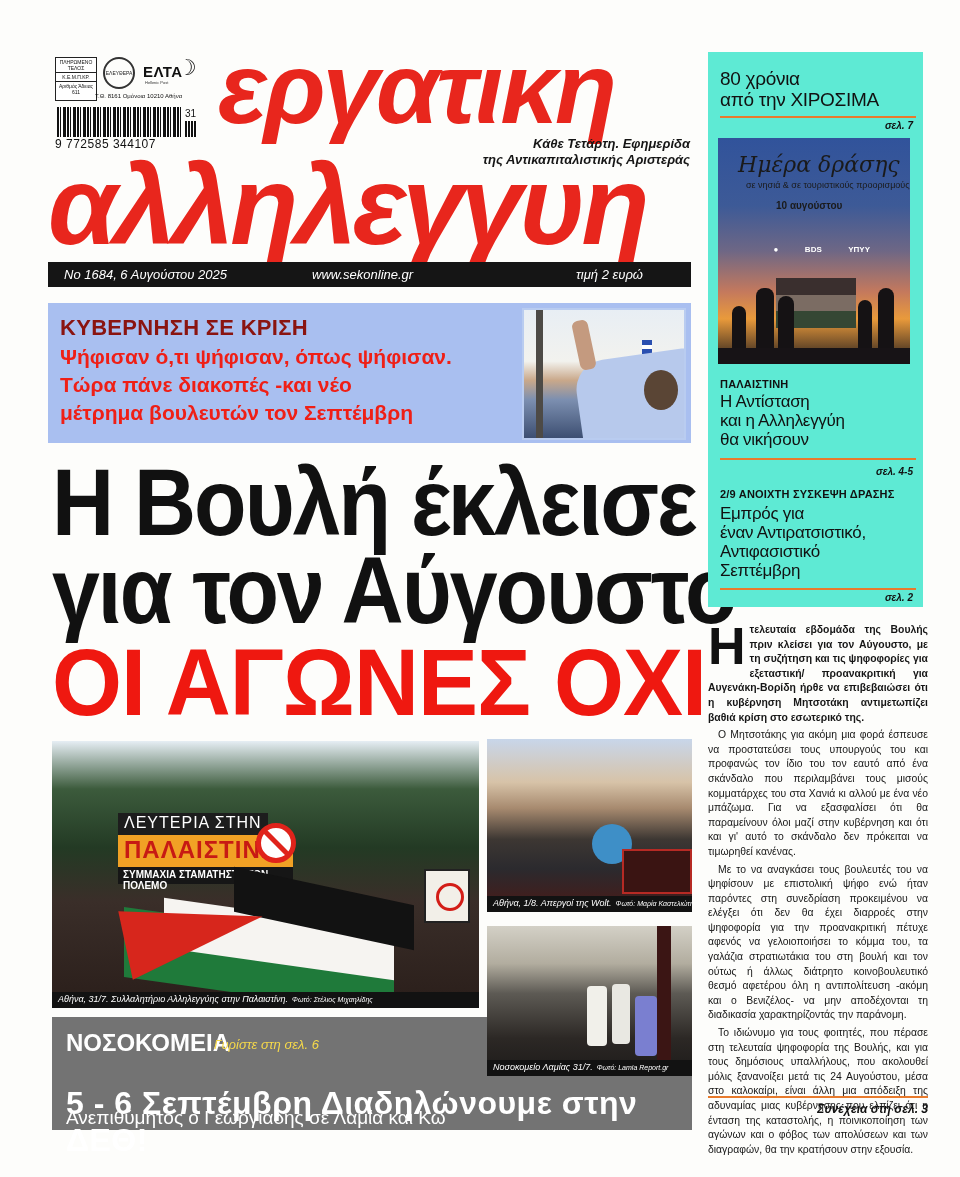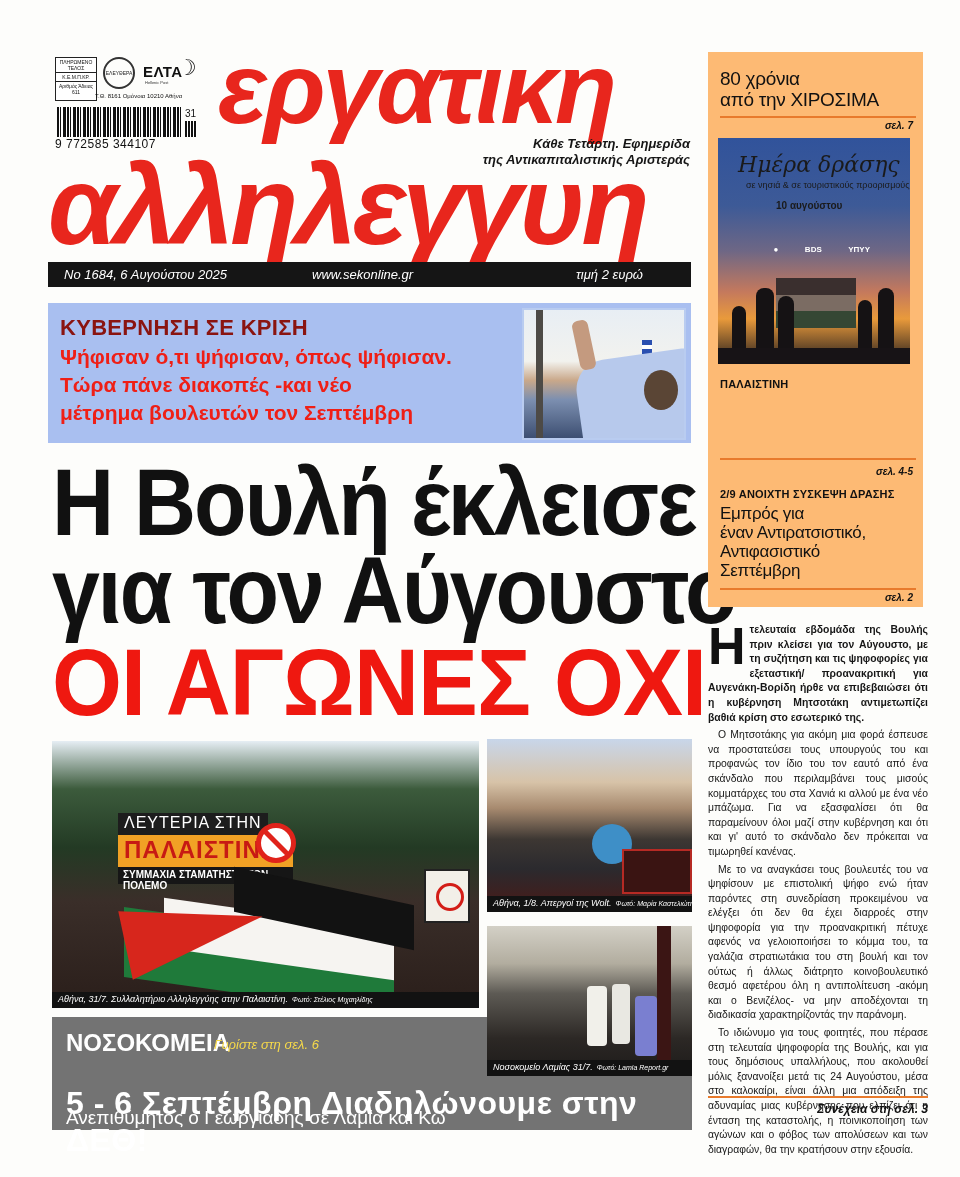--- a/index.html
+++ b/index.html
@@ -78,21 +78,21 @@
   .hosp-door { position: absolute; left: 170px; top: 0; width: 14px; height: 150px; background: #3b1514; }
 
   
   .red-box { position: absolute; left: 52px; top: 1017px; width: 640px; height: 113px; background: #737373; }
   .red-kicker { position: absolute; left: 14px; top: 12px; font-size: 24px; font-weight: bold; color: #fff; }
   .red-see { position: absolute; left: 162px; top: 20px; font-size: 13px; font-style: italic; color: #f6d94a; }
   .red-sub { position: absolute; left: 14px; top: 42px; font-size: 19px; color: #fff; margin-top: 48px; }
   .red-bottom { position: absolute; left: 14px; top: 68px; font-size: 32px; font-weight: bold; color: #fff; letter-spacing: 0.5px; }
 
   
-  .side { position: absolute; left: 708px; top: 52px; width: 215px; height: 555px; background: #fdba74; }
+  .side { position: absolute; left: 708px; top: 52px; width: 215px; height: 555px; background: #5eead4; }
   .side-head { position: absolute; left: 12px; top: 16px; font-size: 19px; color: #111; line-height: 21px; letter-spacing: -0.3px; }
   .rule { position: absolute; left: 12px; width: 196px; height: 2px; background: #e87a2c; }
   .page-ref { position: absolute; right: 10px; font-size: 10px; font-weight: bold; font-style: italic; color: #111; }
 
   .poster { position: absolute; left: 10px; top: 86px; width: 192px; height: 226px; background: linear-gradient(180deg, #31539b 0%, #3d5a97 30%, #6e6785 50%, #c4795d 68%, #e99a3b 80%, #1e1a1d 100%); overflow: hidden; }
   .poster-title { position: absolute; left: 20px; top: 14px; font-size: 22px; color: #1a1a1a; font-style: italic; font-family: "DejaVu Serif", serif; }
   .poster-sub { position: absolute; left: 28px; top: 42px; font-size: 9px; color: #1a1a1a; }
   .poster-date { position: absolute; left: 58px; top: 62px; font-size: 10px; font-weight: bold; color: #1a1a1a; }
   .poster-logos { position: absolute; left: 24px; top: 100px; width: 150px; height: 20px; text-align: right; }
   .poster-logos span { display: inline-block; margin-right: 22px; font-size: 8px; font-weight: bold; color: #fff; }
@@ -229,20 +229,25 @@
       <div class="poster-flag"></div>
       <div class="poster-kid" style="left:14px;top:168px;width:14px;height:48px;"></div>
       <div class="poster-kid" style="left:38px;top:150px;width:18px;height:66px;"></div>
       <div class="poster-kid" style="left:60px;top:158px;width:16px;height:58px;"></div>
       <div class="poster-kid" style="left:140px;top:162px;width:14px;height:54px;"></div>
       <div class="poster-kid" style="left:160px;top:150px;width:16px;height:66px;"></div>
       <div class="poster-ground"></div>
     </div>
 
     <div class="side-kicker" style="top:326px;">ΠΑΛΑΙΣΤΙΝΗ</div>
+    <div class="side-story" style="top:340px;">
+      <div>Η Αντίσταση</div>
+      <div>και η Αλληλεγγύη</div>
+      <div>θα νικήσουν</div>
+    </div>
     <div class="rule" style="top:406px;"></div>
     <div class="page-ref" style="top:414px;">σελ. 4-5</div>
 
     <div class="side-kicker" style="top:436px;">2/9 ΑΝΟΙΧΤΗ ΣΥΣΚΕΨΗ ΔΡΑΣΗΣ</div>
     <div class="side-story" style="top:452px;">
       <div>Εμπρός για</div>
       <div>έναν Αντιρατσιστικό,</div>
       <div>Αντιφασιστικό</div>
       <div>Σεπτέμβρη</div>
     </div>

